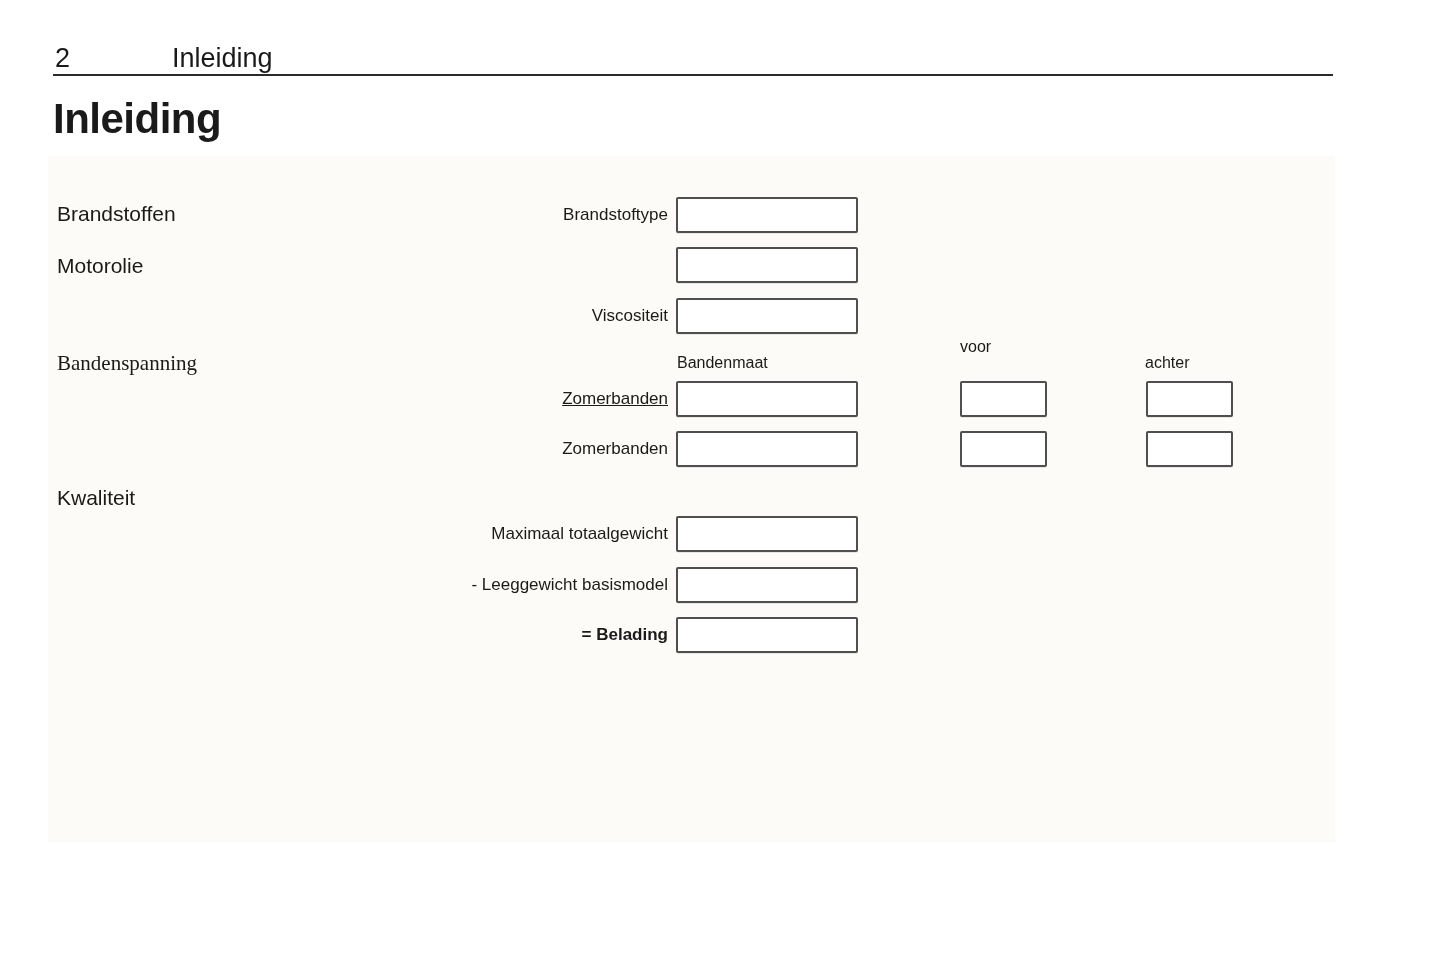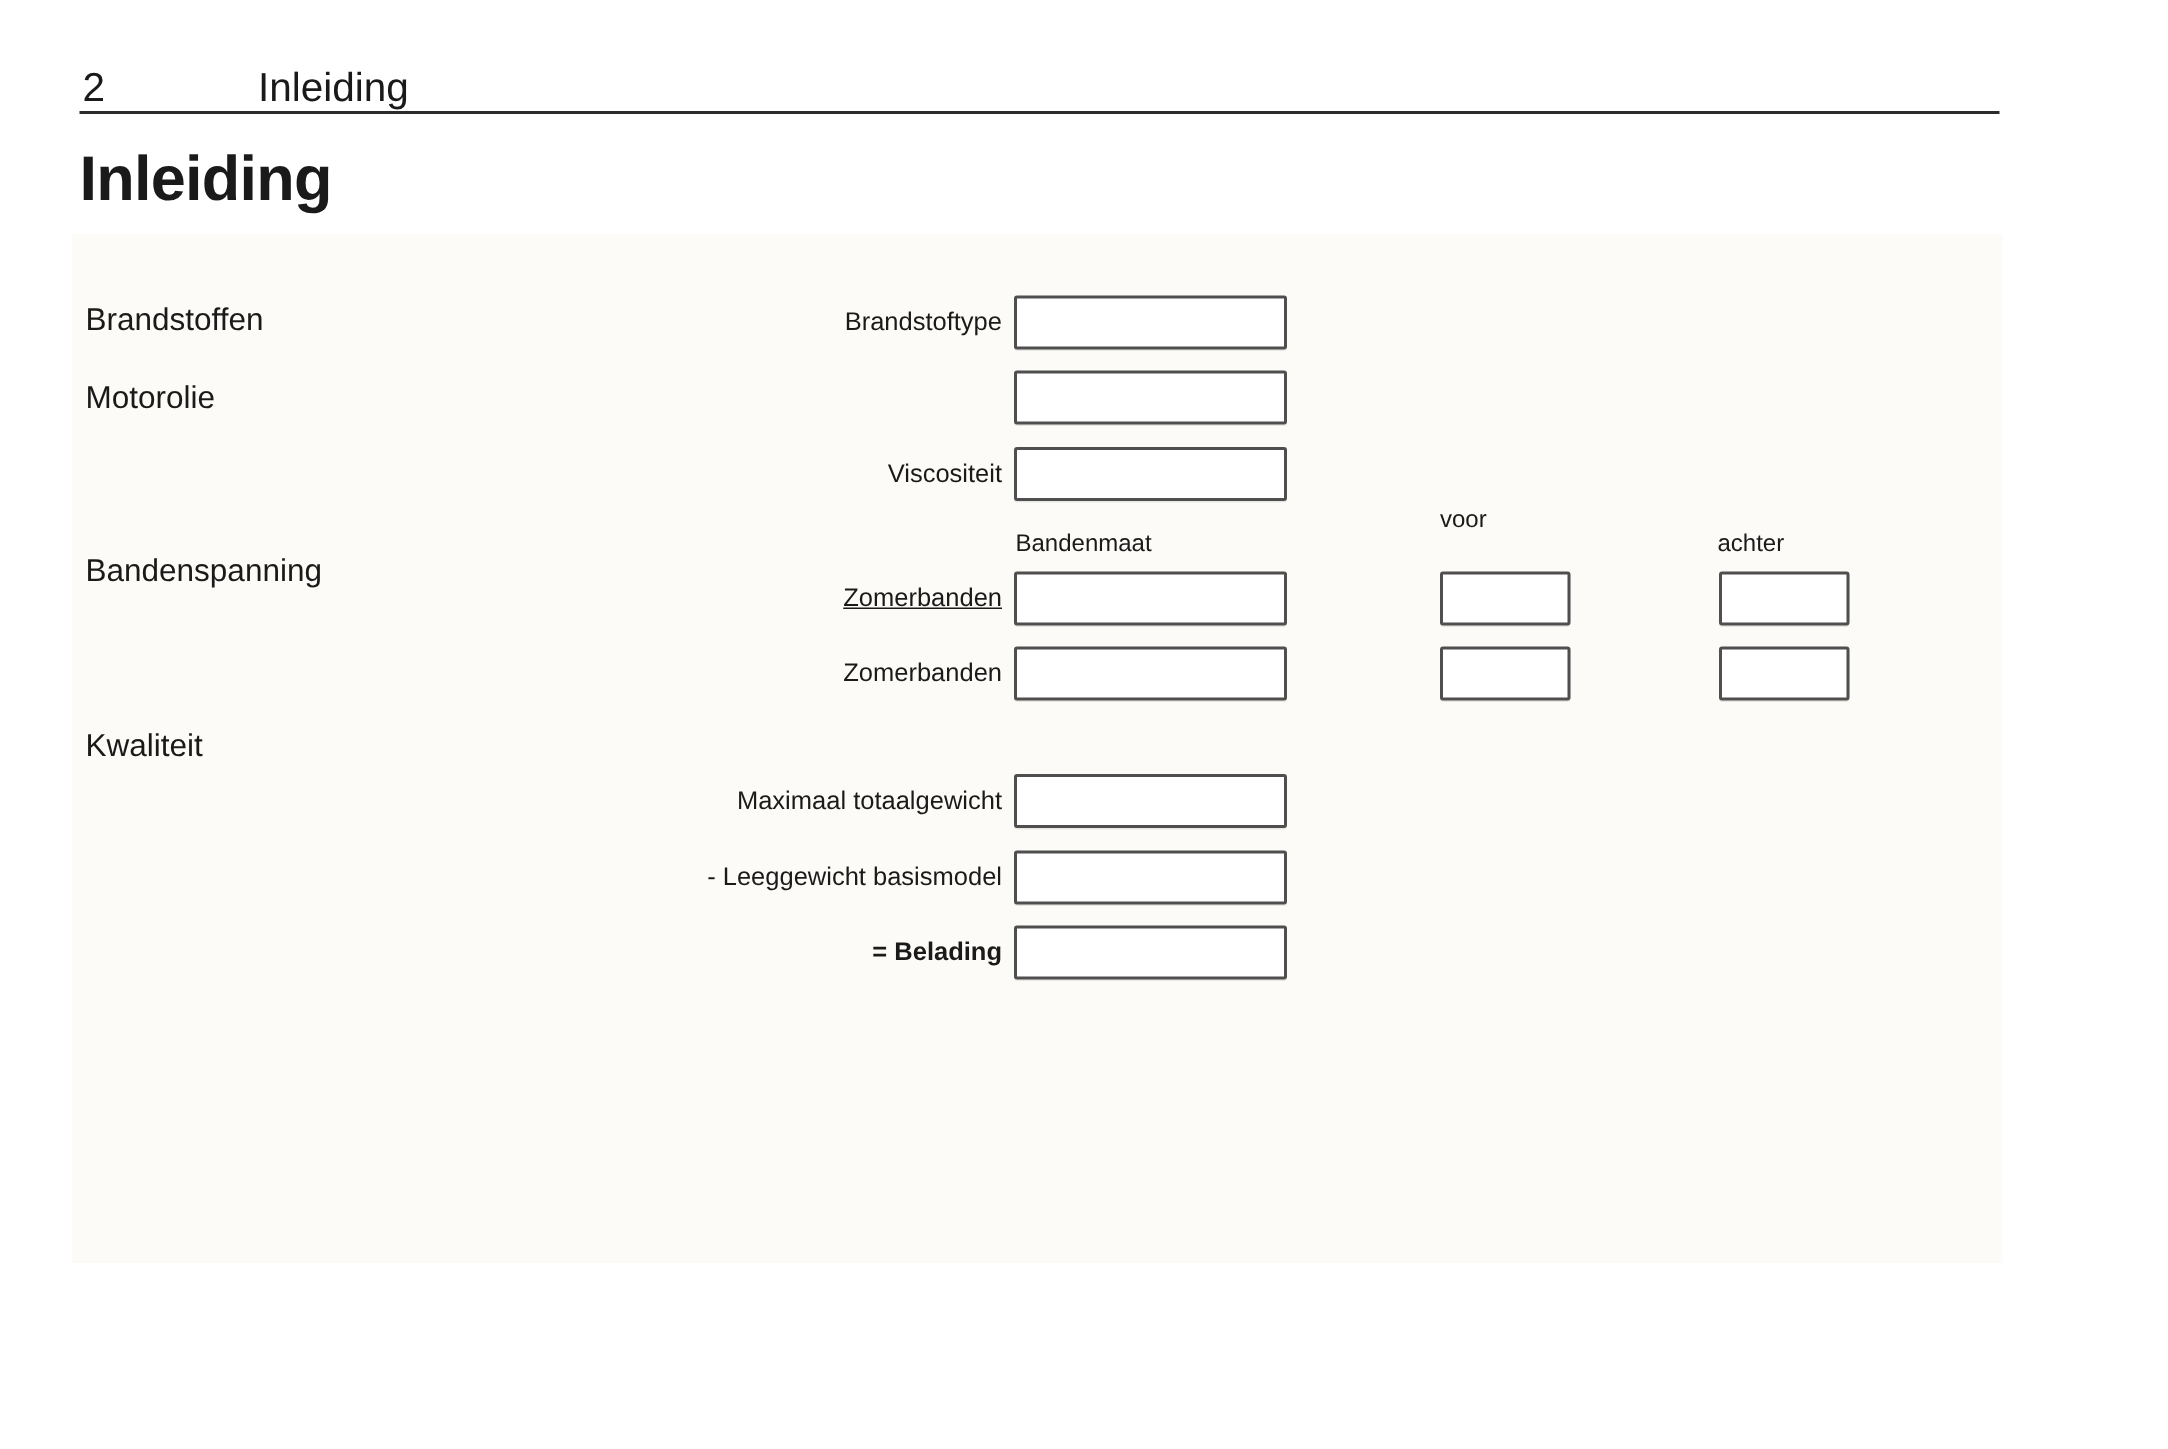--- a/index.html
+++ b/index.html
@@ -47,21 +47,21 @@
   <div class="hdr-num">2</div>
   <div class="hdr-title">Inleiding</div>
   <div class="hdr-rule"></div>
 
   <h1 class="page-title">Inleiding</h1>
 
   <div class="content-bg"></div>
 
   <div class="sec-label" style="top:201px;">Brandstoffen</div>
   <div class="sec-label" style="top:253px;">Motorolie</div>
-  <div class="sec-label" style="top:368px;">Bandenspanning</div>
+  <div class="sec-label" style="top:350px;font-family:Liberation Serif, serif;">Bandenspanning</div>
   <div class="sec-label" style="top:485px;">Kwaliteit</div>
 
   <div class="f-label" style="top:197px;">Brandstoftype</div>
   <input class="box" style="top: 197px;" type="text" value="">
 
   <input class="box" style="top: 247px;" type="text" value="">
 
   <div class="f-label" style="top:298px;">Viscositeit</div>
   <input class="box" style="top: 298px;" type="text" value="">
 

